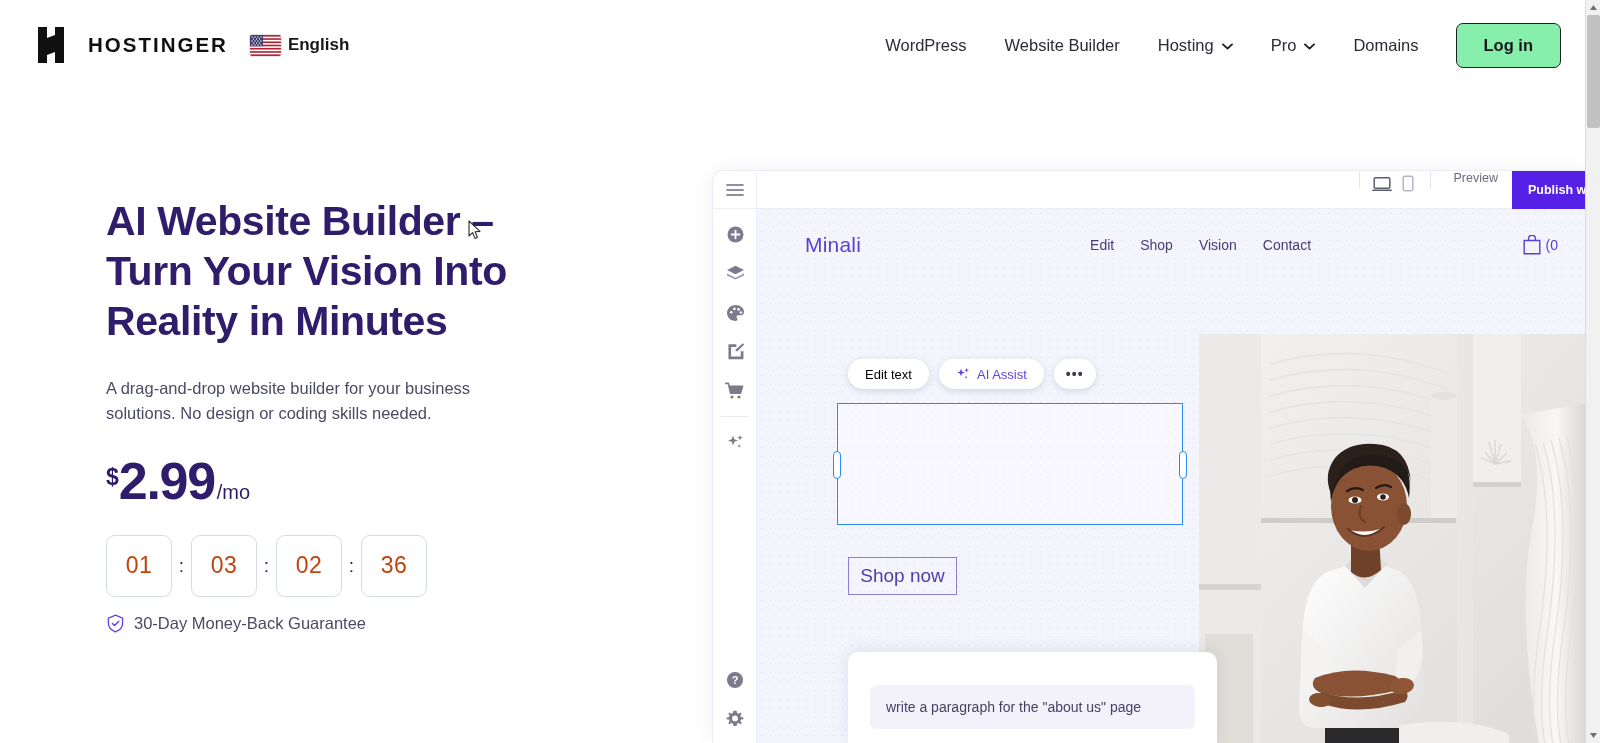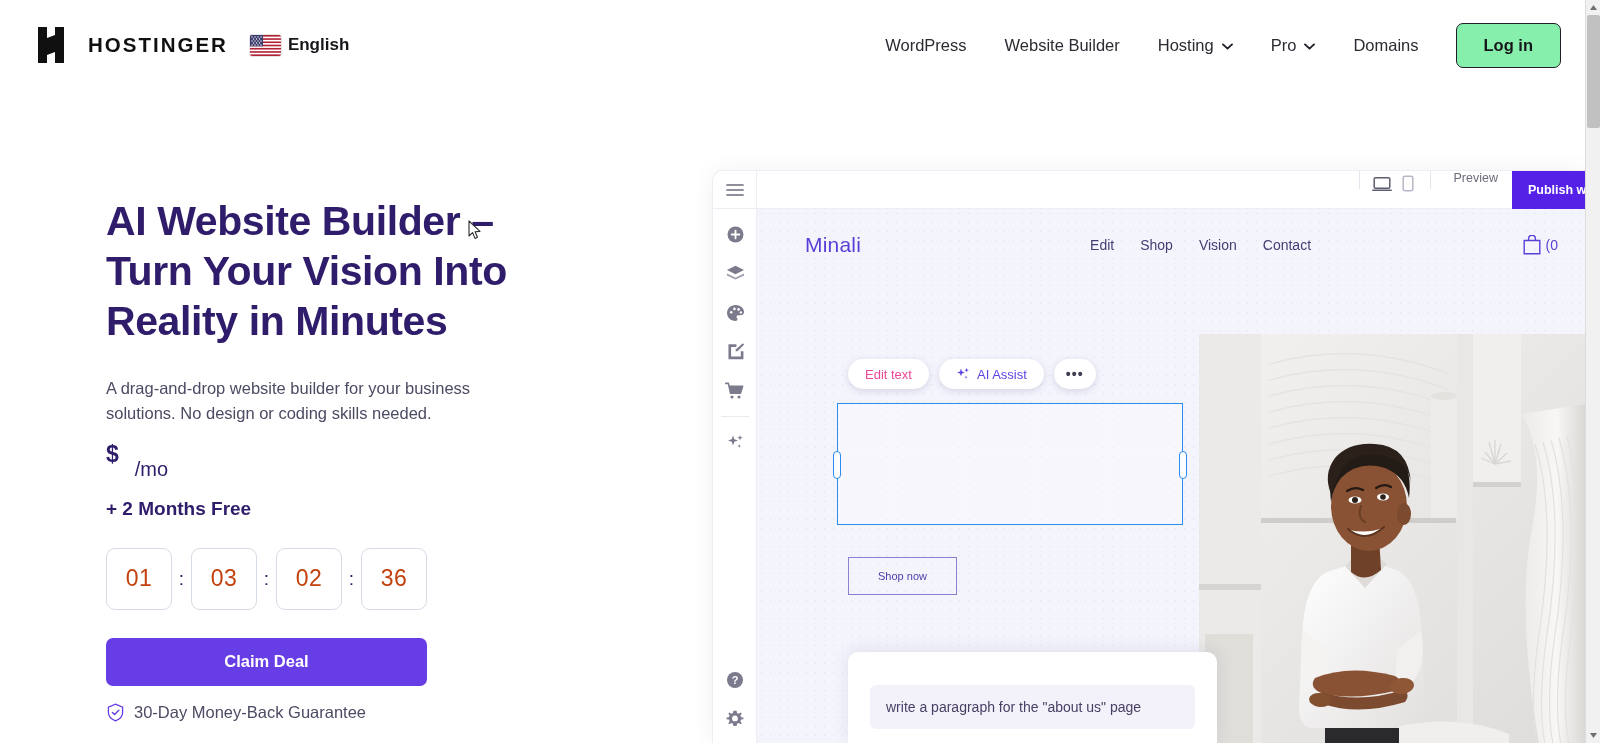--- a/index.html
+++ b/index.html
@@ -152,21 +152,21 @@
   }
   .price-main {
     font-size: 52px;
     font-weight: 700;
     letter-spacing: -1.3px;
     line-height: 1;
   }
   .price-per {
     font-size: 20px;
     font-weight: 400;
-    margin-left: 16px;
+    margin-left: 2px;
     color: #2f1c6a;
   }
 
   .bonus {
     margin-top: 16px;
     font-size: 19px;
     font-weight: 700;
     color: #2f1c6a;
   }
 
@@ -402,21 +402,21 @@
     z-index: 6;
   }
   .pill {
     background: #fff;
     border-radius: 18px;
     height: 30px;
     display: flex;
     align-items: center;
     padding: 0 17px;
     font-size: 13px;
-    color: #ec4899;
+    color: #000000;
     box-shadow: 0 2px 7px rgba(40,40,90,.15);
     cursor: pointer;
     white-space: nowrap;
     gap: 7px;
   }
   .pill.ai { color: #6142e3; }
   .pill.dots {
     padding: 0 12px;
     color: #3d3d52;
     letter-spacing: 1px;
@@ -465,21 +465,21 @@
     position: absolute;
     left: 91px;
     top: 348px;
     width: 109px;
     height: 38px;
     border: 1.4px solid #8d7fd0;
     background: transparent;
     display: flex;
     align-items: center;
     justify-content: center;
-    font-size: 11px;
+    font-size: 19px;
     color: #4d3ea8;
     cursor: pointer;
     z-index: 3;
   }
 
   
   .ai-panel {
     position: absolute;
     left: 91px;
     top: 443px;
@@ -639,36 +639,35 @@
 
   <div class="hero">
     <h1 class="hero-title">AI Website Builder –
 Turn Your Vision Into
 Reality in Minutes</h1>
     <p class="hero-sub">A drag-and-drop website builder for your business
 solutions. No design or coding skills needed.</p>
 
     <div class="price-row">
       <span class="price-cur">$</span>
+      <span class="price-main">2.99</span>
       <span class="price-per">/mo</span>
     </div>
 
-    <div class="bonus">+ 2 Months Free</div>
 
     <div class="countdown">
       <div class="cd-box">01</div>
       <div class="cd-sep">:</div>
       <div class="cd-box">03</div>
       <div class="cd-sep">:</div>
       <div class="cd-box">02</div>
       <div class="cd-sep">:</div>
       <div class="cd-box">36</div>
     </div>
 
-    <button class="claim-btn">Claim Deal</button>
 
     <div class="guarantee">
       <span class="shield-ico">
         <svg viewBox="0 0 19 19" width="19" height="19">
           <path d="M9.5 1.2 L16.6 4.1 V9.6 C16.6 13.6 13.5 16.5 9.5 17.8 C5.5 16.5 2.4 13.6 2.4 9.6 V4.1 Z" fill="none" stroke="#673de6" stroke-width="1.3"></path>
           <path d="M6.4 9.4 L8.6 11.6 L12.8 7.2" fill="none" stroke="#673de6" stroke-width="1.4" stroke-linecap="round" stroke-linejoin="round"></path>
         </svg>
       </span>
       <span>30-Day Money-Back Guarantee</span>
     </div>

